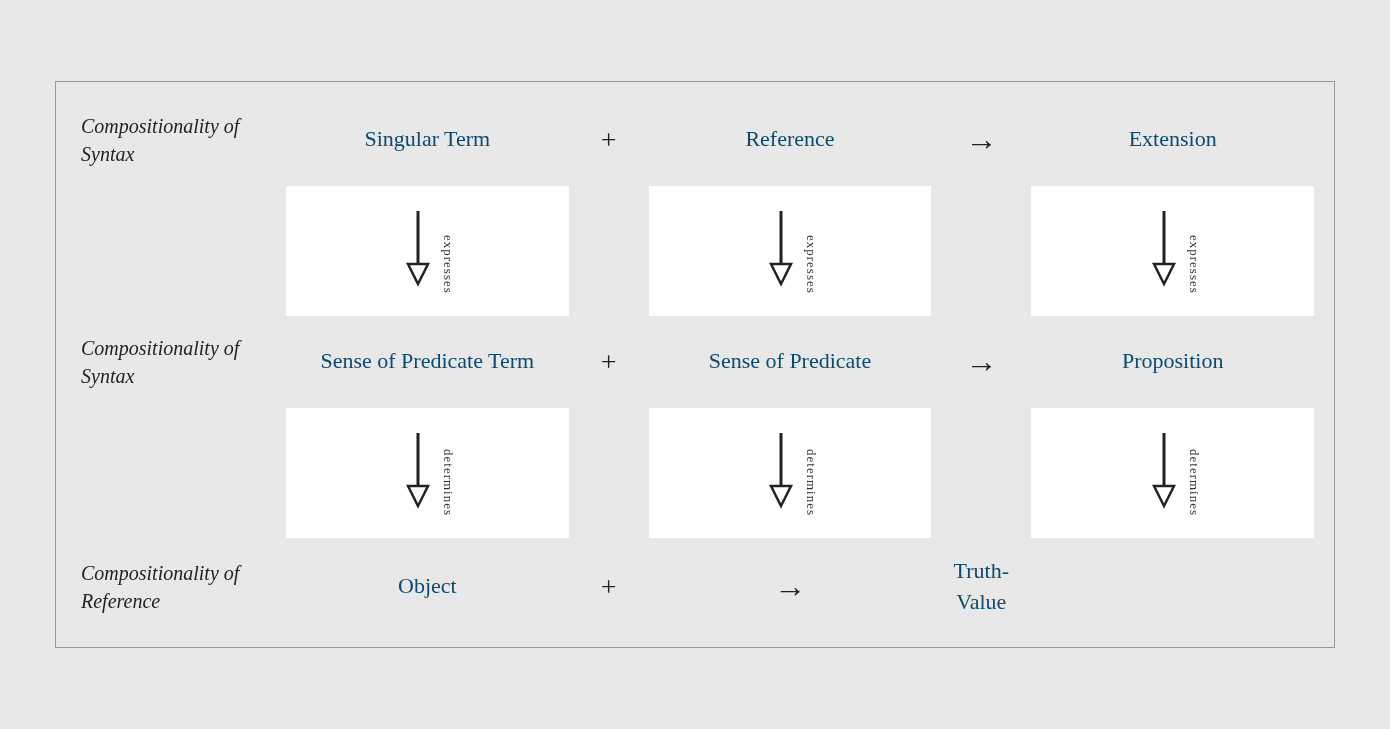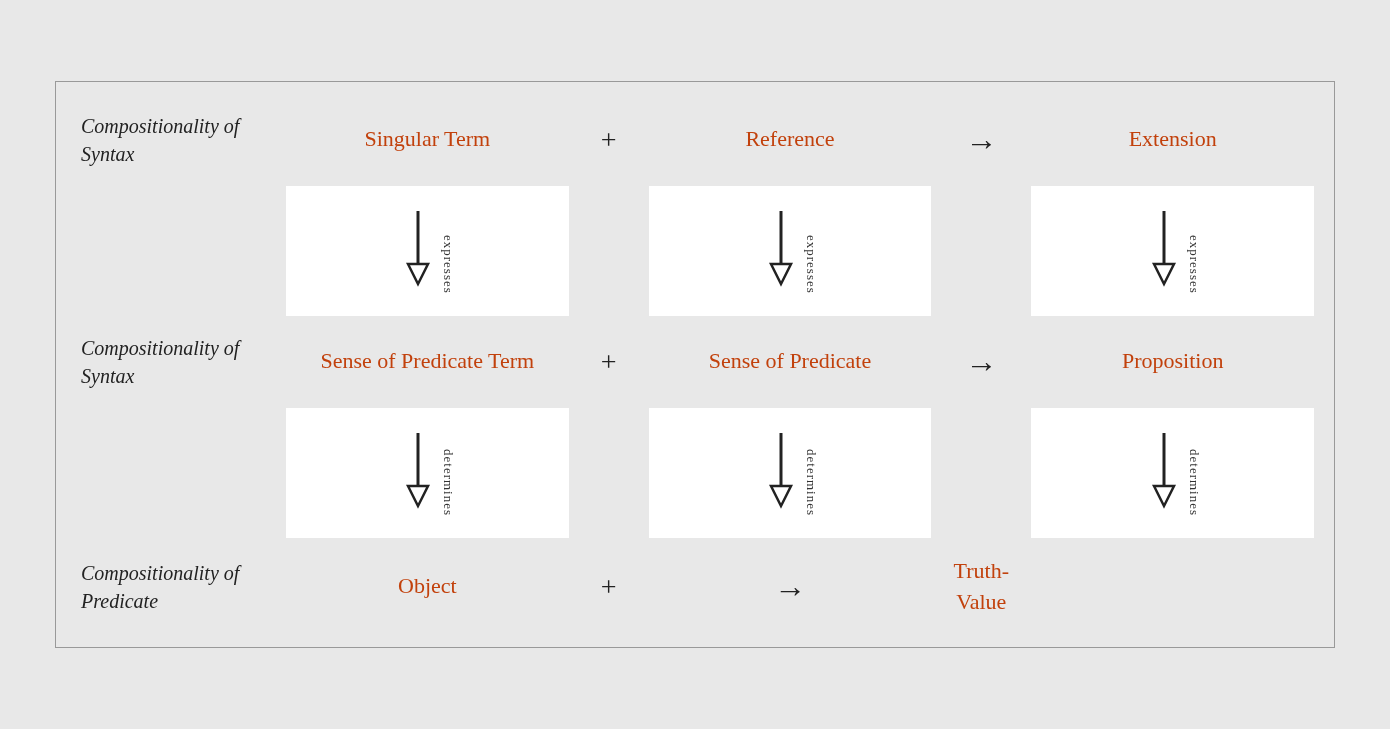--- a/index.html
+++ b/index.html
@@ -36,21 +36,21 @@
       color: #222;
       padding: 10px 20px 10px 15px;
       line-height: 1.4;
       align-self: center;
     }
 
     
     .cell-text {
       text-align: center;
       font-size: 22px;
-      color: #c2410c;
+      color: #0c4a6e;
       padding: 10px 5px;
       line-height: 1.4;
     }
 
     .cell-operator {
       text-align: center;
       font-size: 28px;
       color: #222;
     }
 
@@ -179,20 +179,20 @@
     <div class="arrow-box">
       <div class="arrow-down-wrapper">
         <svg class="arrow-down-svg" viewBox="0 0 40 90">
           <line x1="20" y1="5" x2="20" y2="65" stroke="#222" stroke-width="3"></line>
           <polygon points="10,58 20,78 30,58" fill="white" stroke="#222" stroke-width="2.5"></polygon>
         </svg>
         <span class="arrow-label-vertical">determines</span>
       </div>
     </div>
 
-    <div class="row-label">Compositionality of Predicate</div>
+    <div class="row-label">Compositionality of Reference</div>
     <div class="cell-text">Object</div>
     <div class="cell-operator">+</div>
     <div class="cell-arrow">→</div>
     <div class="cell-text">Truth-Value</div>
 
   </div>
 </div>
 
 </body></html>

